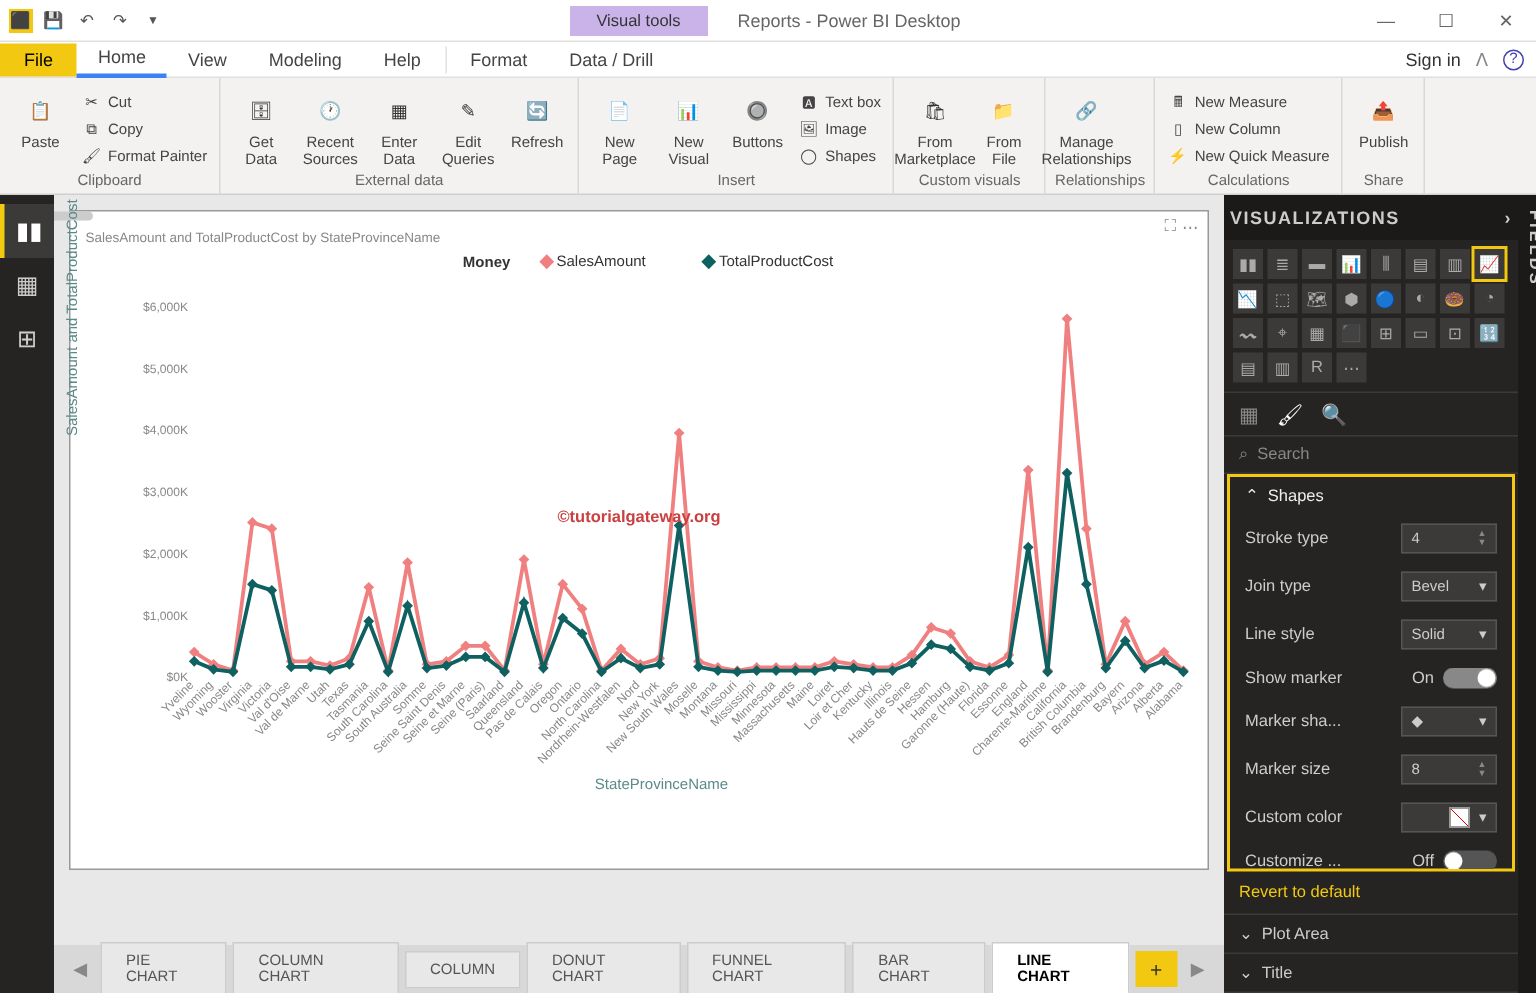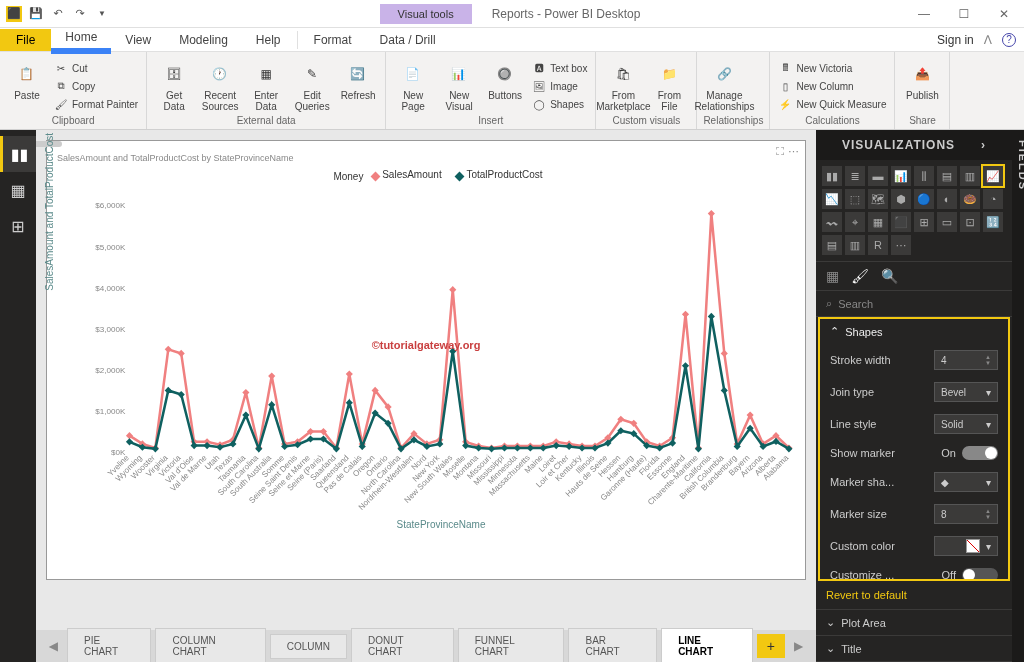--- a/index.html
+++ b/index.html
@@ -12,21 +12,21 @@
 .title-center{flex:1;display:flex;align-items:center;justify-content:center;gap:20px}
 .visual-tools{background:#c9b3e8;padding:4px 18px;font-size:11px;color:#333}
 .title-text{font-size:12px;color:#666}
 .win-controls{display:flex}
 .win-btn{width:40px;height:28px;display:flex;align-items:center;justify-content:center;font-size:12px;color:#666;cursor:pointer}
 
 
 .menubar{height:24px;display:flex;align-items:center;background:#fff;border-bottom:1px solid #e0e0e0}
 .menu-item{padding:4px 14px;font-size:12px;color:#444}
 .menu-item.file{background:#f2c811;color:#000;padding:4px 16px}
-.menu-item.active{border-bottom:6px solid #3b82f6}
+.menu-item.active{border-bottom:3px solid #3b82f6}
 .menu-sep{width:1px;height:18px;background:#e0e0e0;margin:0 2px}
 .menu-right{margin-left:auto;display:flex;align-items:center;padding-right:8px;gap:10px}
 
 
 .ribbon{height:78px;background:#f3f2f1;display:flex;border-bottom:1px solid #d0d0d0}
 .ribbon-group{border-right:1px solid #d8d8d8;padding:2px 6px;display:flex;flex-direction:column}
 .ribbon-content{display:flex;gap:4px;flex:1;align-items:flex-start;padding-top:2px}
 .ribbon-label{font-size:10px;color:#666;text-align:center;padding-bottom:1px}
 .rbn-big{display:flex;flex-direction:column;align-items:center;width:42px;padding-top:4px}
 .rbn-big .icon{width:28px;height:28px;margin-bottom:2px;display:flex;align-items:center;justify-content:center}
@@ -42,39 +42,39 @@
 .rail-btn.active{background:#3b3a39;color:#fff;border-left:3px solid #f2c811}
 
 .canvas{flex:1;background:#e8e8e8;position:relative;display:flex;flex-direction:column}
 .canvas-scroll{flex:1;padding:10px;overflow:hidden;position:relative}
 .visual-frame{width:760px;height:440px;background:#fff;border:1px solid #999;margin:0 auto;position:relative}
 .vf-top{top:2px;left:50%;transform:translateX(-50%);width:30px;height:6px;background:#ccc;border-radius:3px}
 .visual-title{font-size:9px;color:#888;padding:6px 10px}
 .chart-area{position:relative;padding:0 10px 10px 40px;height:390px}
 .yaxis-label{position:absolute;left:2px;top:50%;transform:rotate(-90deg) translateX(50%);transform-origin:left;font-size:10px;color:#5a8a8a;white-space:nowrap}
 .legend-line{text-align:center;font-size:10px;margin-bottom:4px}
-.legend-title{font-weight:normal;color:#333}
-.legend-item{display:inline-flex;align-items:flex-end;gap:3px;margin:0 6px}
+.legend-title{font-weight:bold;color:#333}
+.legend-item{display:inline-flex;align-items:center;gap:3px;margin:0 18px}
 .diamond{display:inline-block;width:7px;height:7px;transform:rotate(45deg)}
 .chart-svg{width:100%;height:330px}
 .xaxis-label{text-align:center;font-size:10px;color:#5a8a8a}
 .watermark{position:absolute;left:50%;top:45%;transform:translate(-50%,-50%);color:#c94040;font-size:11px;font-weight:bold}
 .vf-icons{position:absolute;top:4px;right:6px;display:flex;gap:4px;font-size:11px;color:#888}
 
 
 .page-tabs{height:32px;background:#d8d8d8;display:flex;align-items:center;padding:0 8px;gap:4px}
 .tab-nav{width:20px;text-align:center;color:#888}
 .page-tab{padding:6px 16px;background:#e8e8e8;font-size:10px;color:#555;border:1px solid #ccc}
 .page-tab.active{background:#fff;font-weight:bold;color:#000}
 .add-tab{width:30px;text-align:center;background:#f2c811;padding:4px 0;font-size:14px;color:#333}
 
 
 .right-panels{display:flex}
 .viz-panel{width:196px;background:#252423;color:#ccc;display:flex;flex-direction:column;font-size:11px}
-.panel-header{background:#1b1a19;padding:8px 26px;font-weight:bold;font-size:12px;letter-spacing:1px;display:flex;justify-content:space-between;align-items:center}
+.panel-header{background:#1b1a19;padding:8px 4px;font-weight:bold;font-size:12px;letter-spacing:1px;display:flex;justify-content:space-between;align-items:center}
 .viz-grid{display:flex;flex-wrap:wrap;padding:6px;gap:3px}
 .viz-icon{width:20px;height:20px;background:#3b3a39;display:flex;align-items:center;justify-content:center;font-size:11px;color:#aaa}
 .viz-icon.selected{outline:2px solid #f2c811}
 .viz-tabs{display:flex;gap:12px;padding:6px 10px;border-top:1px solid #3b3a39;border-bottom:1px solid #3b3a39}
 .viz-tab{color:#888;font-size:14px}
 .viz-tab.active{color:#fff}
 .search-row{display:flex;align-items:center;padding:6px 10px;gap:6px;color:#888;border-bottom:1px solid #3b3a39}
 .format-body{flex:1;overflow-y:auto;padding:0;border:2px solid #f2c811;margin:0 2px}
 .fmt-section-header{padding:6px 10px;display:flex;align-items:center;gap:6px;color:#eee;font-size:11px}
 .fmt-row{display:flex;justify-content:space-between;align-items:center;padding:6px 10px}
@@ -242,21 +242,21 @@
 Relationships</span>
         </div>
     </div>
     <div class="ribbon-label">Relationships</div>
   </div>
   <div class="ribbon-group">
     <div class="ribbon-content">
       <div class="rbn-small-col">
         <div class="rbn-small">
             <span class="si">🖩</span>
-            <span>New Victoria</span>
+            <span>New Measure</span>
           </div>
         <div class="rbn-small">
             <span class="si">▯</span>
             <span>New Column</span>
           </div>
         <div class="rbn-small">
             <span class="si">⚡</span>
             <span>New Quick Measure</span>
           </div>
       </div>
@@ -533,21 +533,21 @@
       <div class="search-row">
           <span>⌕</span>
           <span>Search</span>
         </div>
       <div class="format-body">
         <div class="fmt-section-header">
             <span>⌃</span>
             <span>Shapes</span>
           </div>
         <div class="fmt-row">
-            <label>Stroke width</label>
+            <label>Stroke type</label>
             <div class="fmt-ctrl">
               <span>4</span>
               <span class="spinner">
                 <span>▲</span>
                 <span>▼</span>
               </span>
             </div>
           </div>
         <div class="fmt-row">
             <label>Join type</label>

